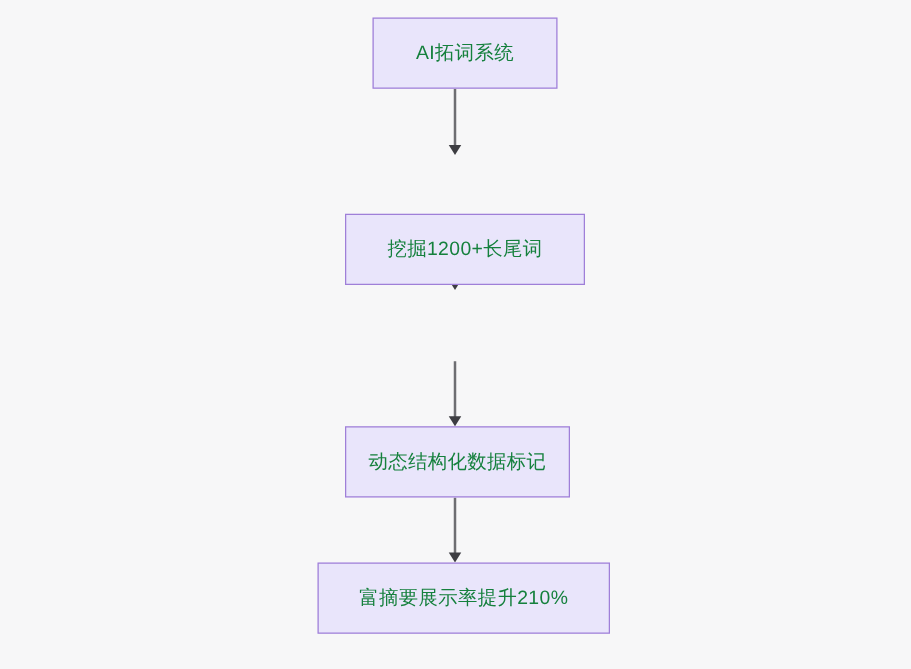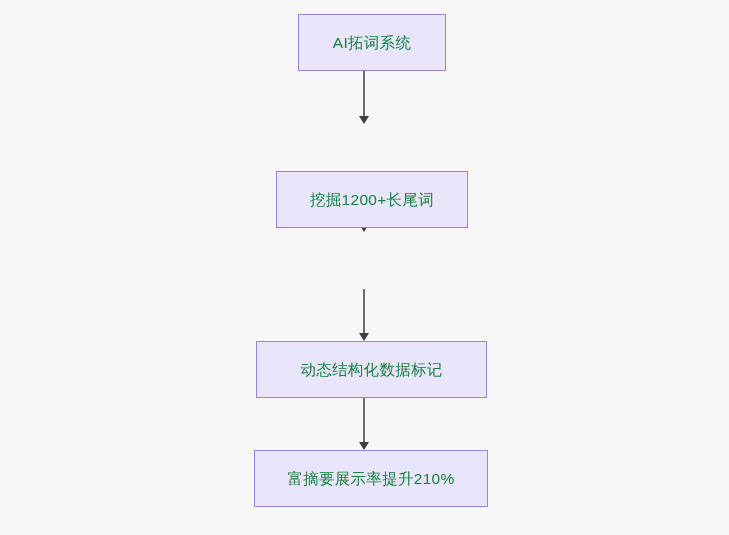--- a/index.html
+++ b/index.html
@@ -80,21 +80,21 @@
 
   <div class="node" style="left:298px; top:14px; width:148px; height:57px;">
     <span class="node-label">AI拓词系统</span>
   </div>
 
   <div class="node" style="left:276px; top:124px; width:192px; height:57px;margin-top:47px;">
     <span class="node-label">挖掘1200+长尾词</span>
   </div>
 
 
-  <div class="node" style="left:256px; top:341px; width:231px; height:57px;">
+  <div class="node" style="left:276px; top:341px; width:180px; height:57px;">
     <span class="node-label">动态结构化数据标记</span>
   </div>
 
   <div class="node" style="left:254px; top:450px; width:234px; height:57px;">
     <span class="node-label">富摘要展示率提升210%</span>
   </div>
 
 </div>
 
 </body></html>

